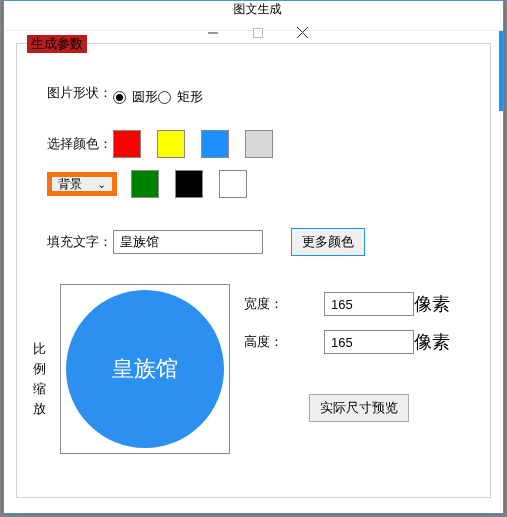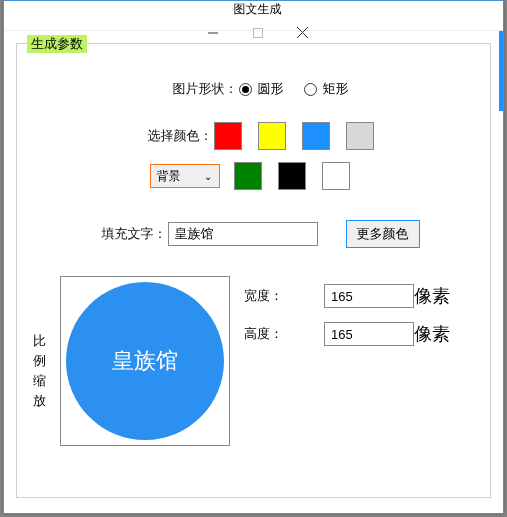--- a/index.html
+++ b/index.html
@@ -64,39 +64,38 @@
   .groupbox {
     border: 1px solid #d0d0d0;
     position: relative;
     padding: 28px 16px 16px 16px;
     height: 455px;
   }
   .groupbox-title {
     position: absolute;
     top: -9px;
     left: 10px;
-    background: #bef264;
+    background: #b91c1c;
     padding: 0 4px;
     font-size: 13px;
   }
   .row {
     display: flex;
     align-items: center;
     margin-bottom: 12px;
-    justify-content: center;
   }
   .label {
     width: 80px;
     font-size: 13px;
     color: #111;
     padding-left: 14px;
   }
   .radio-group {
     display: flex;
-    gap: 20px;
+    margin-top: 8px;
   }
   .radio-item {
     display: flex;
     align-items: center;
     gap: 6px;
     font-size: 13px;
   }
   .radio {
     width: 13px;
     height: 13px;
@@ -118,21 +117,21 @@
     gap: 16px;
   }
   .swatch {
     width: 28px;
     height: 28px;
     border: 1px solid #888;
   }
   .dropdown {
     width: 70px;
     height: 24px;
-    border: 1px solid #f97316;
+    border: 5px solid #f97316;
     background: #efefef;
     display: flex;
     align-items: center;
     justify-content: space-between;
     padding: 0 6px;
     font-size: 12px;
     margin-left: 14px;
     margin-right: 14px;
   }
   .dropdown .chev {
@@ -308,18 +307,21 @@
           <div class="dim-row">
             <div class="dim-label">宽度：</div>
             <input class="text-input w90" value="165" style="">
             <div class="unit">像素</div>
           </div>
           <div class="dim-row">
             <div class="dim-label">高度：</div>
             <input class="text-input w90" value="165" style="">
             <div class="unit">像素</div>
           </div>
+          <div class="actual-btn-row">
+            <div class="btn" style="min-width:100px;">实际尺寸预览</div>
+          </div>
         </div>
       </div>
 
     </div>
   </div>
 </div>
 
 </body></html>

